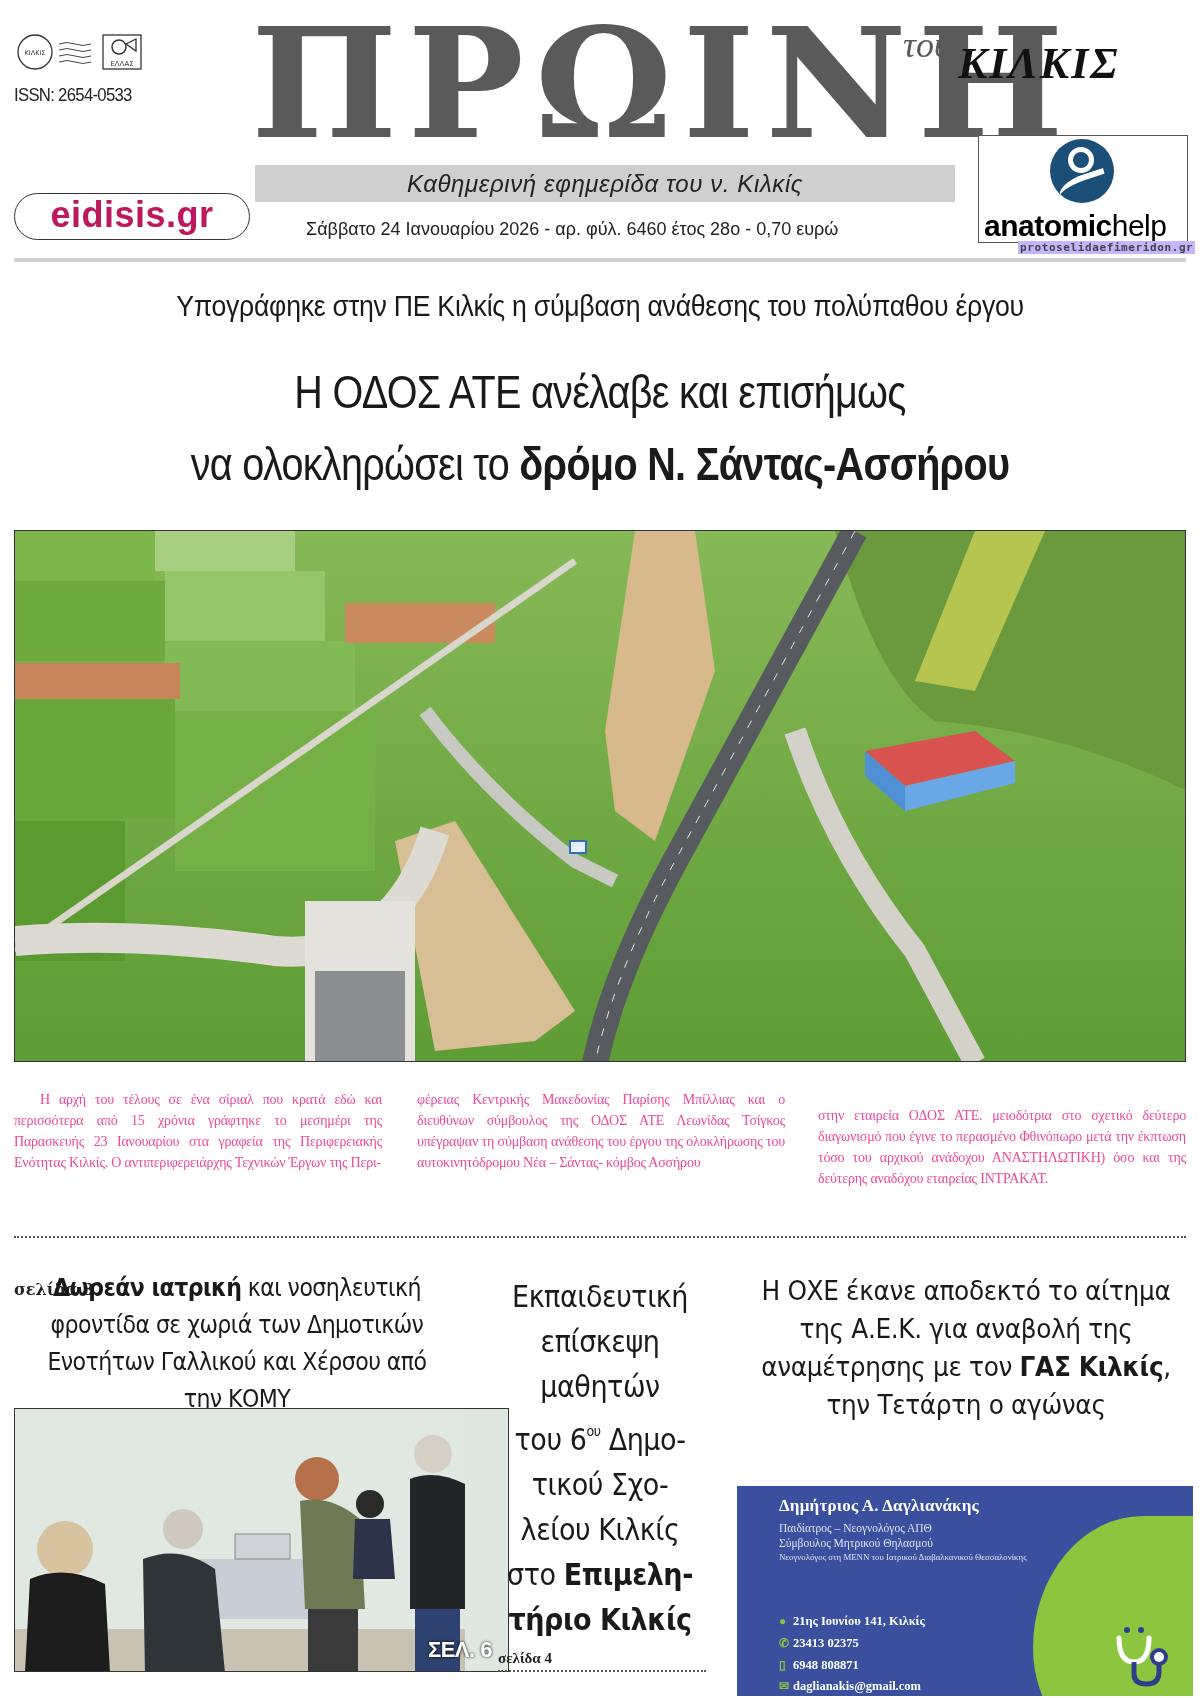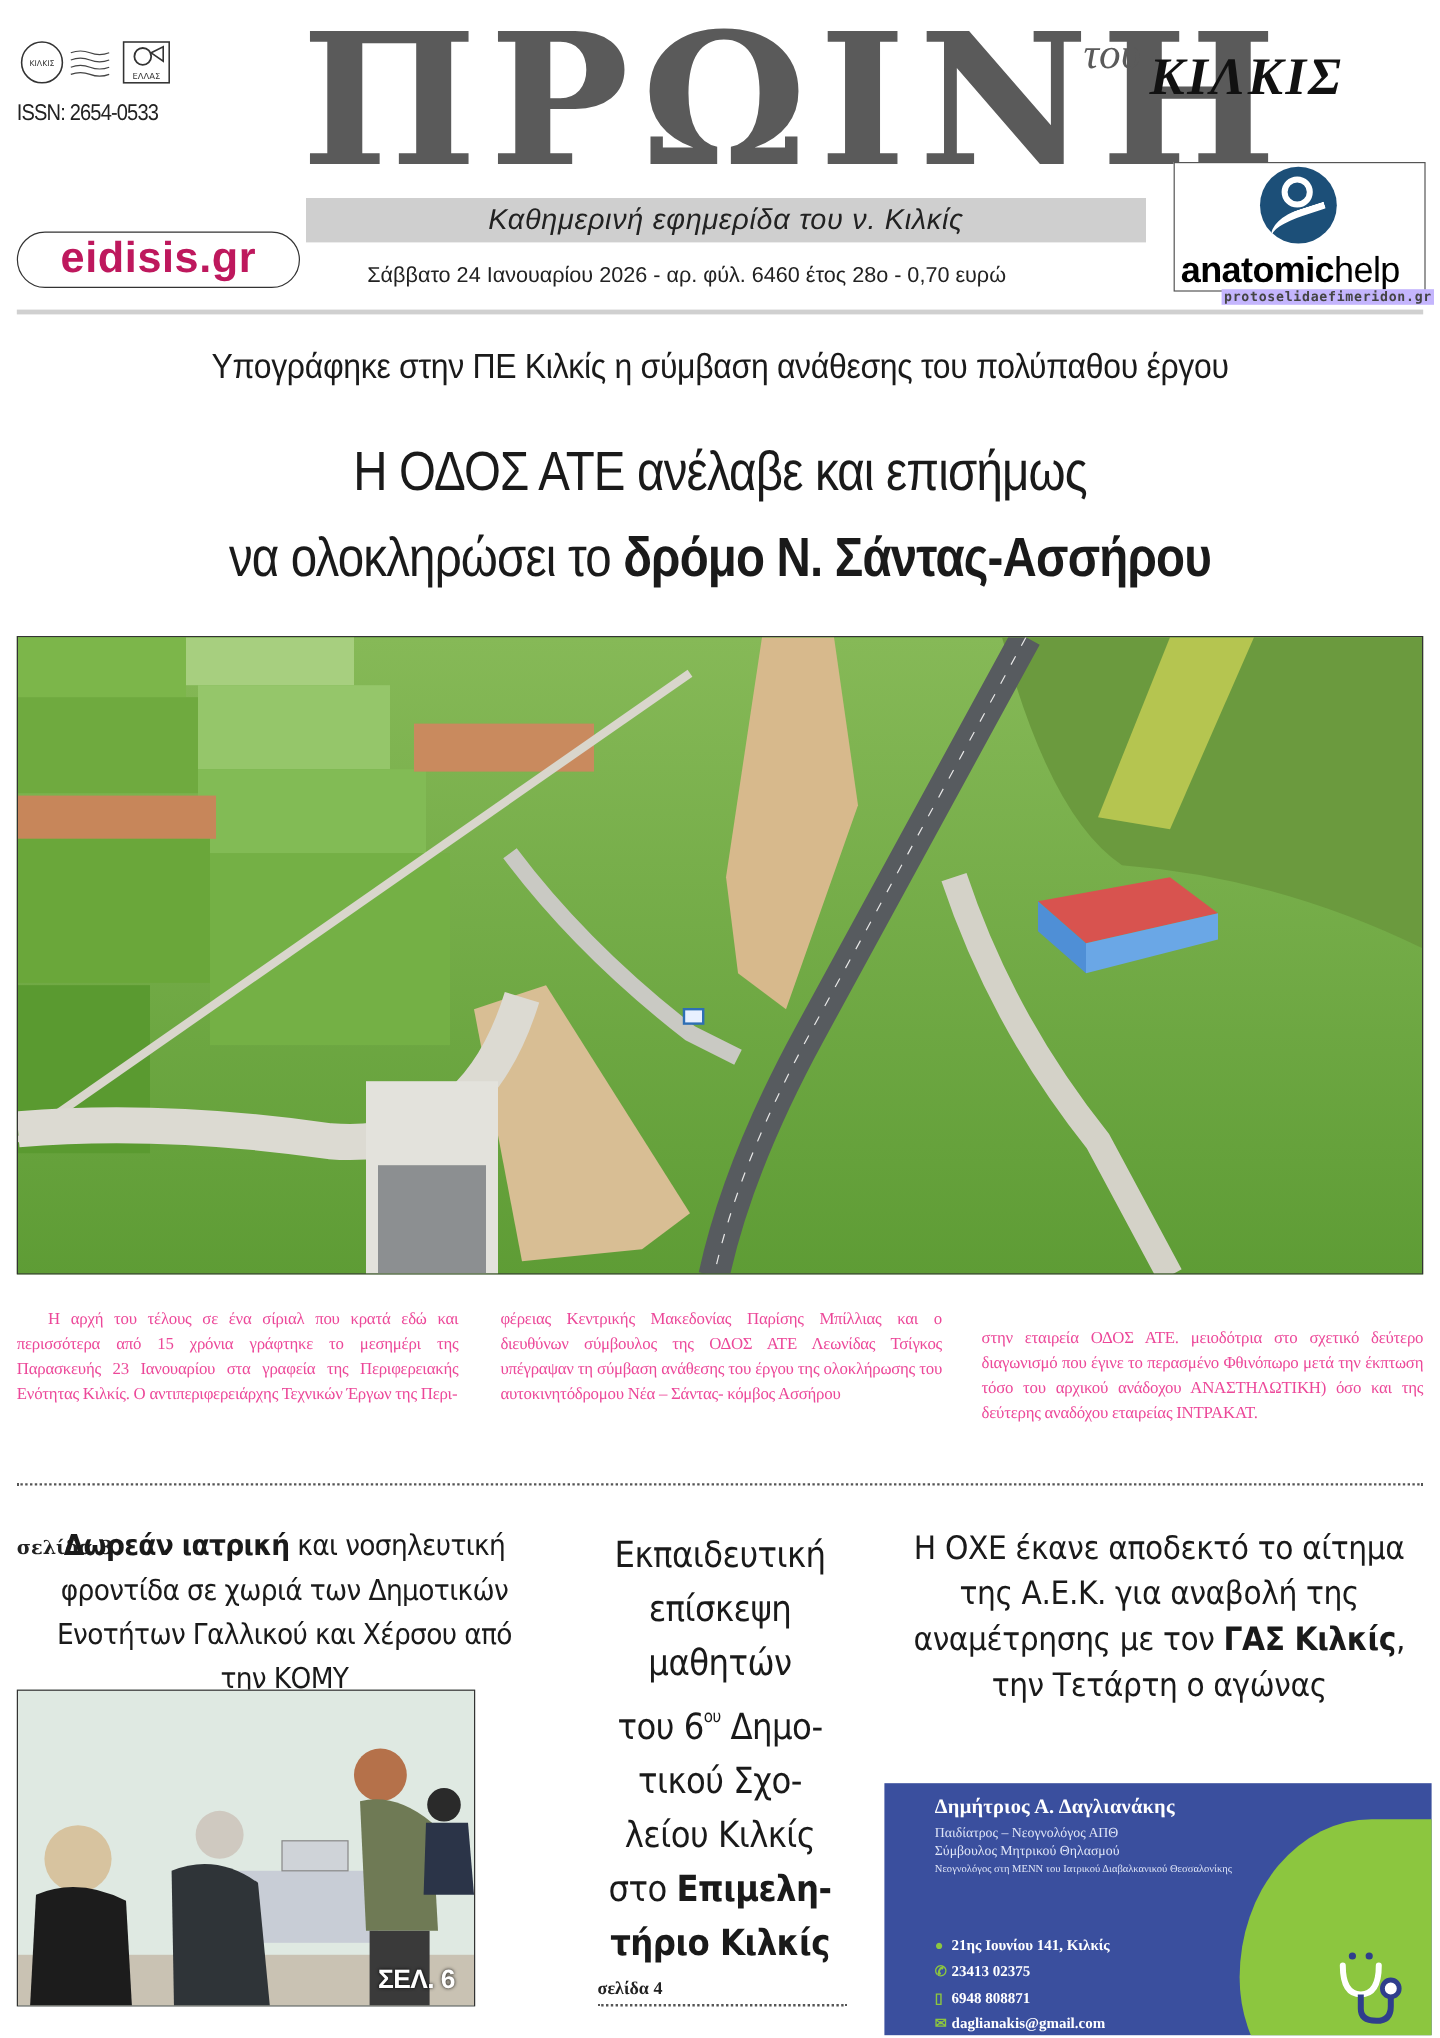--- a/index.html
+++ b/index.html
@@ -41,21 +41,21 @@
   .lead-col.c1 { left: 14px; text-indent: 26px; }
   .lead-col.c2 { left: 417px; }
   .lead-col.c3 { left: 818px; margin-top: 16px; }
 
   .page-ref { position: absolute; font-family: "DejaVu Serif", serif; font-weight: bold; font-size: 16px; color: #222; }
   .dotted { position: absolute; height: 0; border-top: 2px dotted #555; }
 
   
   .story-a { position: absolute; left: 14px; top: 1270px; width: 446px; text-align: center; font-family: "DejaVu Sans", sans-serif; font-size: 24px; line-height: 37px; color: #1a1a1a; letter-spacing: -0.6px; transform: scaleX(0.92); }
   .story-a b { font-weight: bold; }
-  .photo { position: absolute; left: 14px; top: 1408px; width: 382px; height: 264px; border: 1.5px solid #333; background: #dfe8e0; overflow: hidden; }
+  .photo { position: absolute; left: 14px; top: 1408px; width: 495px; height: 264px; border: 1.5px solid #333; background: #dfe8e0; overflow: hidden; }
   .photo-label { position: absolute; right: 16px; bottom: 8px; color: #fff; font-weight: bold; font-size: 22px; letter-spacing: -0.5px; text-shadow: 0 0 3px #000; }
 
   .story-b { position: absolute; left: 486px; top: 1274px; width: 228px; text-align: center; font-family: "DejaVu Sans", sans-serif; font-size: 30px; line-height: 45px; color: #1a1a1a; letter-spacing: -0.5px; transform: scaleX(0.9); }
   .story-b b { font-weight: bold; }
   .story-b sup { font-size: 14px; vertical-align: 14px; }
 
   .story-c { position: absolute; left: 736px; top: 1272px; width: 460px; text-align: center; font-family: "DejaVu Sans", sans-serif; font-size: 27px; line-height: 38px; color: #1a1a1a; letter-spacing: -0.4px; transform: scaleX(0.92); }
   .story-c b { font-weight: bold; }
 
   .doc-ad { position: absolute; left: 737px; top: 1462px; width: 456px; height: 210px; background: #3a4f9e; overflow: hidden; color: #fff; font-family: Liberation Serif, serif; margin-top: 24px; }

